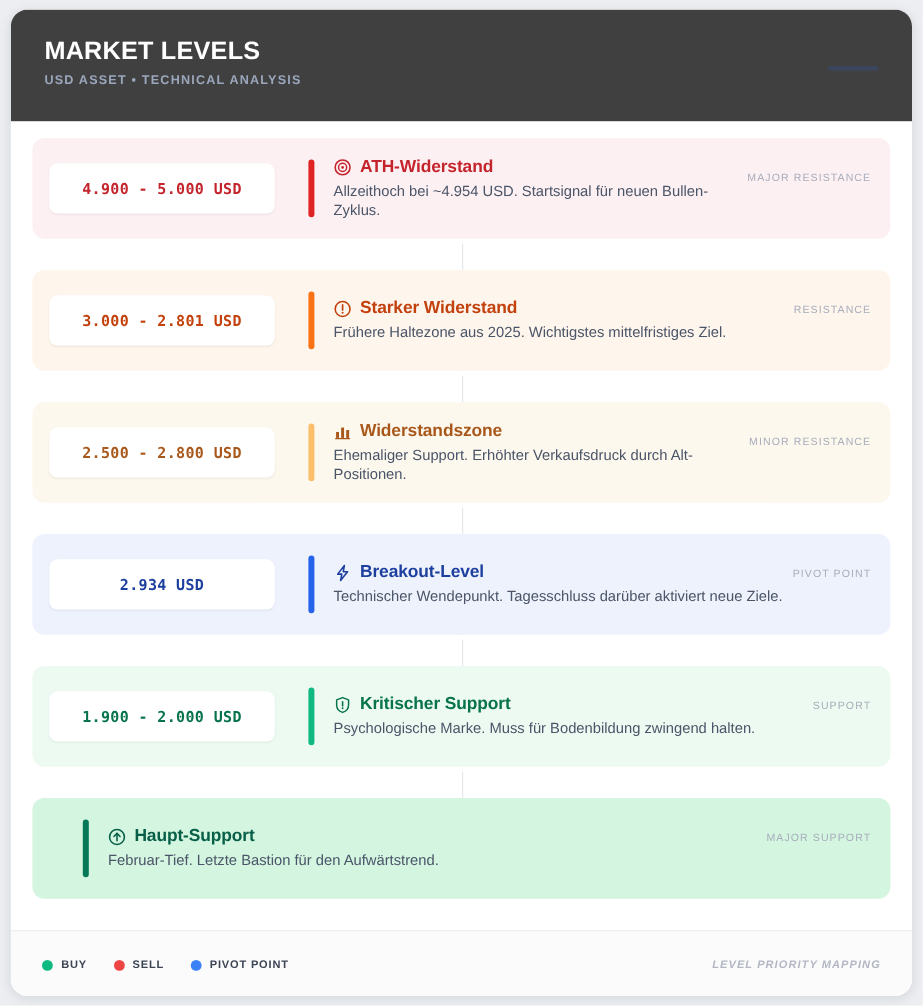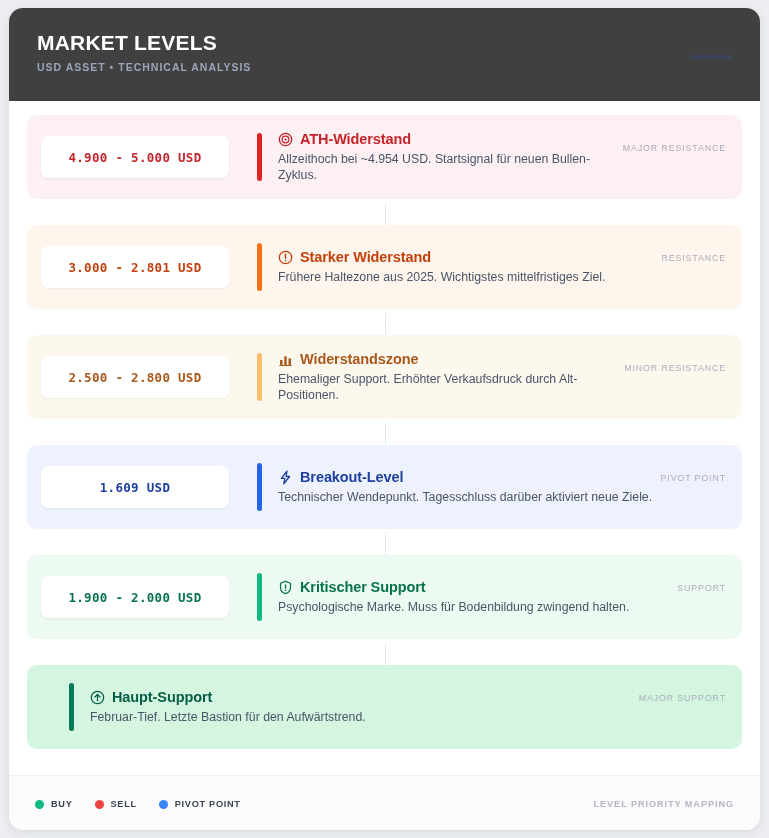--- a/index.html
+++ b/index.html
@@ -167,20 +167,21 @@
     font-weight: bold;
     letter-spacing: 0.7px;
     color: #3c4454;
   }
   .footer-note {
     margin-left: auto;
     font-size: 9.2px;
     font-weight: bold;
     letter-spacing: 0.9px;
     color: #b2b7c3;
+    font-style: italic;
   }
 </style>
 </head>
 <body>
 
 <div class="app-card">
 
   <div class="header">
     <div class="header-title">MARKET LEVELS</div>
     <div class="header-sub">USD ASSET • TECHNICAL ANALYSIS</div>
@@ -247,21 +248,21 @@
               <span class="row-title" style="color:#a8581b">Widerstandszone</span>
             </div>
             <div class="row-desc">Ehemaliger Support. Erhöhter Verkaufsdruck durch Alt-Positionen.</div>
           </div>
           <div class="row-tag">MINOR RESISTANCE</div>
         </div>
       </div>
       <div class="row-wrap">
         <div class="connector"></div>
         <div class="row" style="background:#eef2fc">
-          <div class="price-badge" style="color:#1d3f9e">1.609 USD</div>
+          <div class="price-badge" style="color:#1d3f9e">2.934 USD</div>
           <div class="accent-bar" style="background:#2563eb"></div>
           <div class="row-body">
             <div class="row-title-line">
               <span class="row-icon">
                 <svg viewBox="0 0 16 16" width="15" height="15">
                   <path d="M9.6 1.3 L3.6 9.0 L7.3 9.0 L6.2 14.7 L12.4 6.9 L8.6 6.9 Z" fill="none" stroke="#1d3f9e" stroke-width="1.4" stroke-linejoin="round"></path>
                 </svg>
               </span>
               <span class="row-title" style="color:#1d3f9e">Breakout-Level</span>
             </div>

